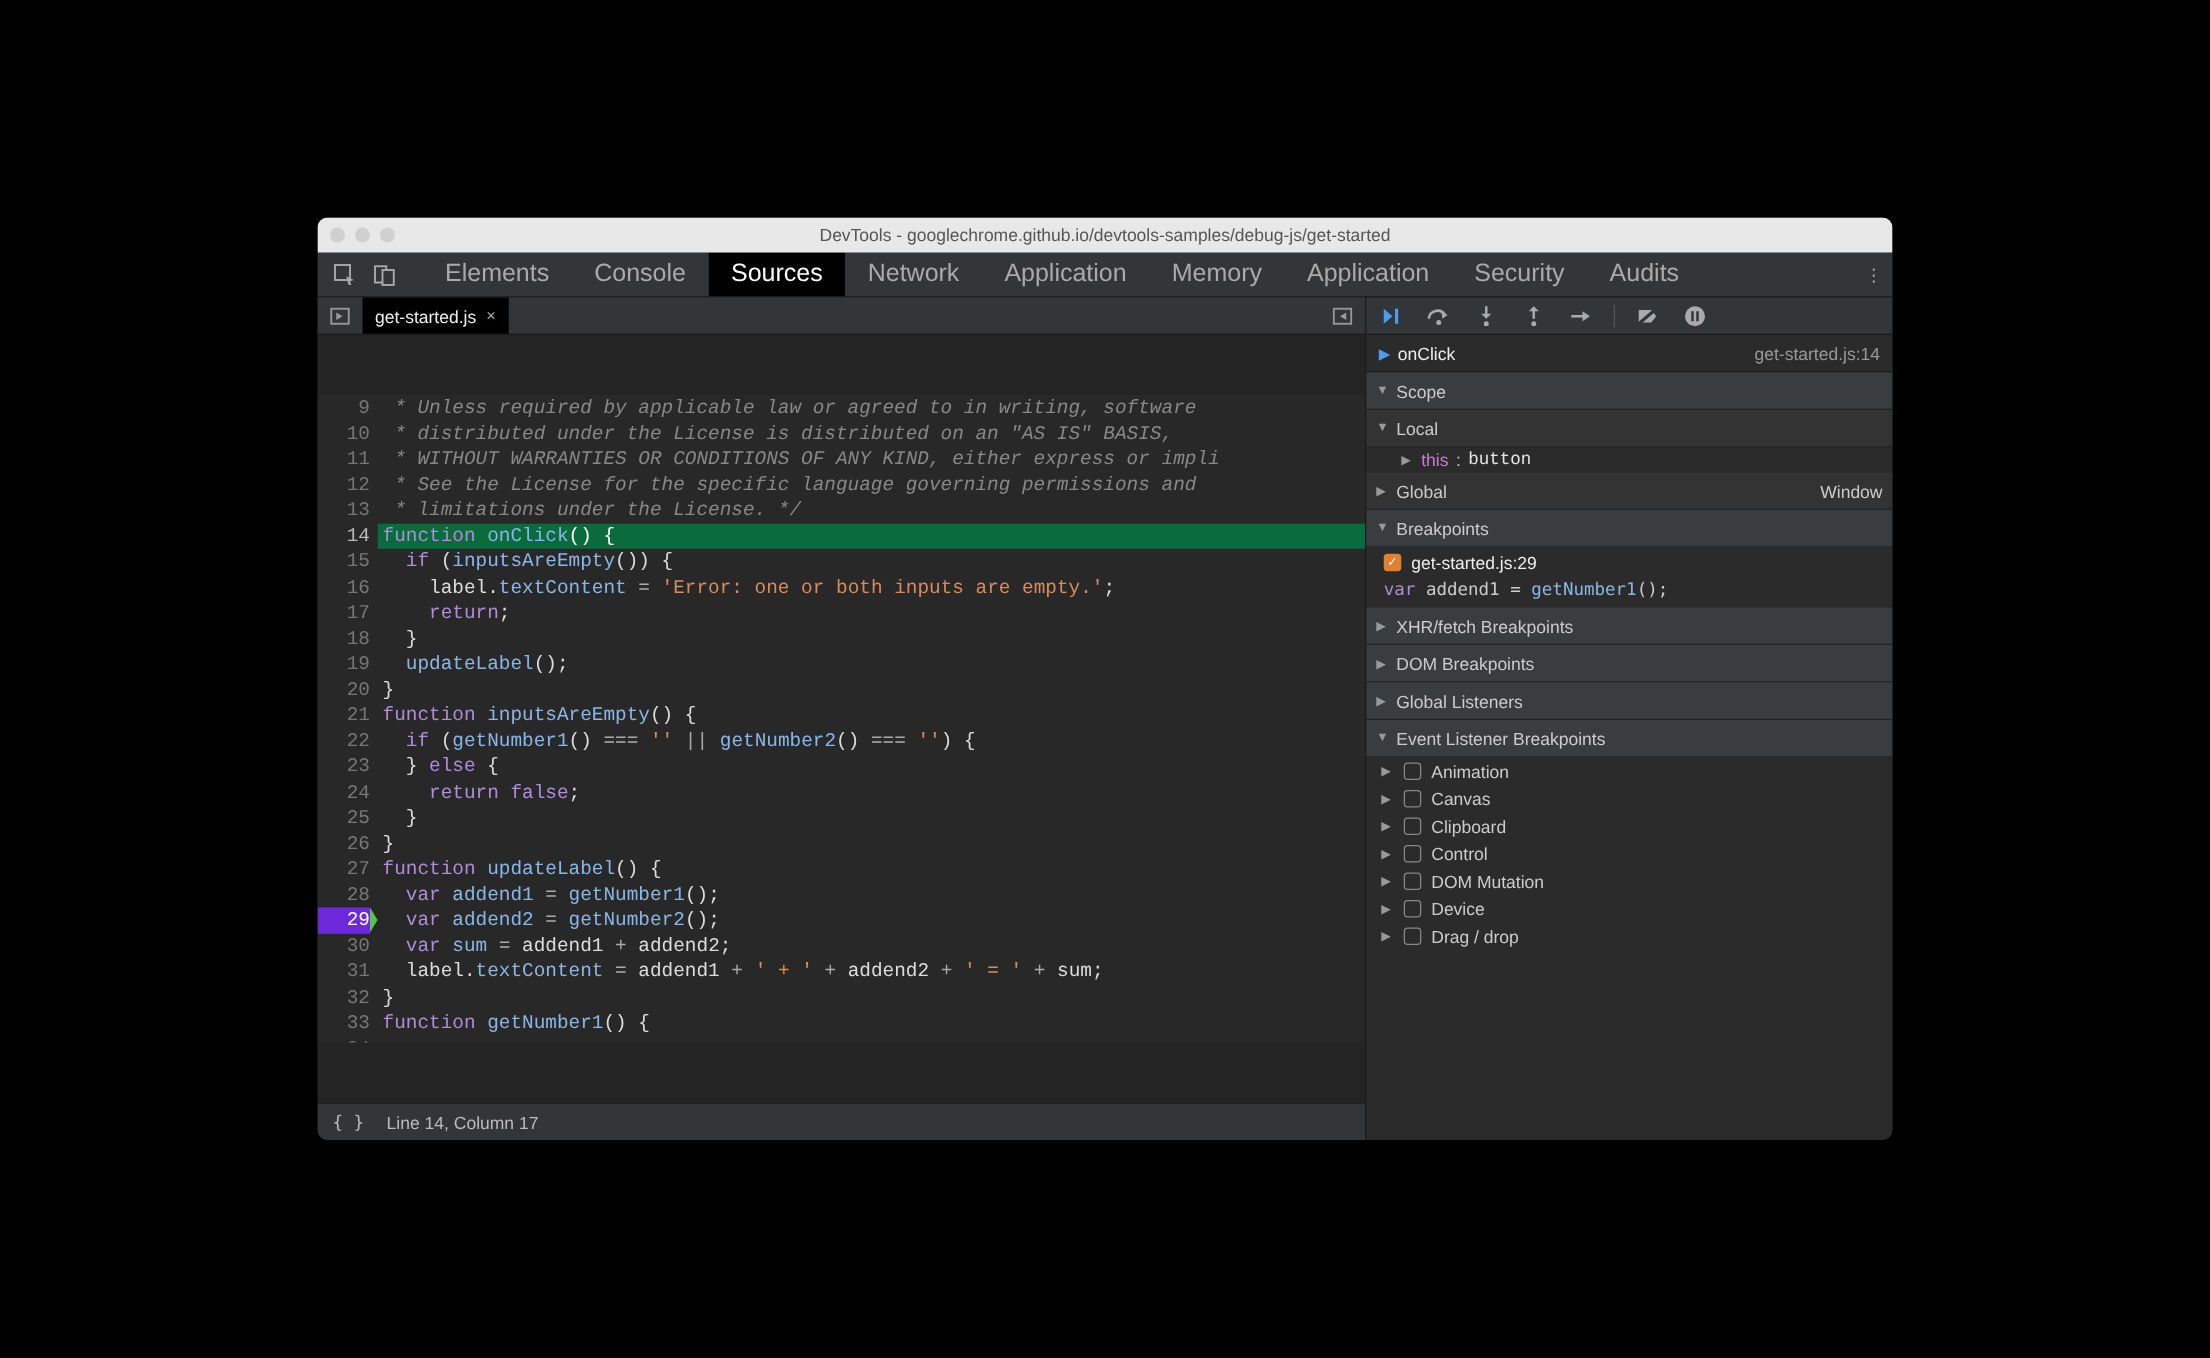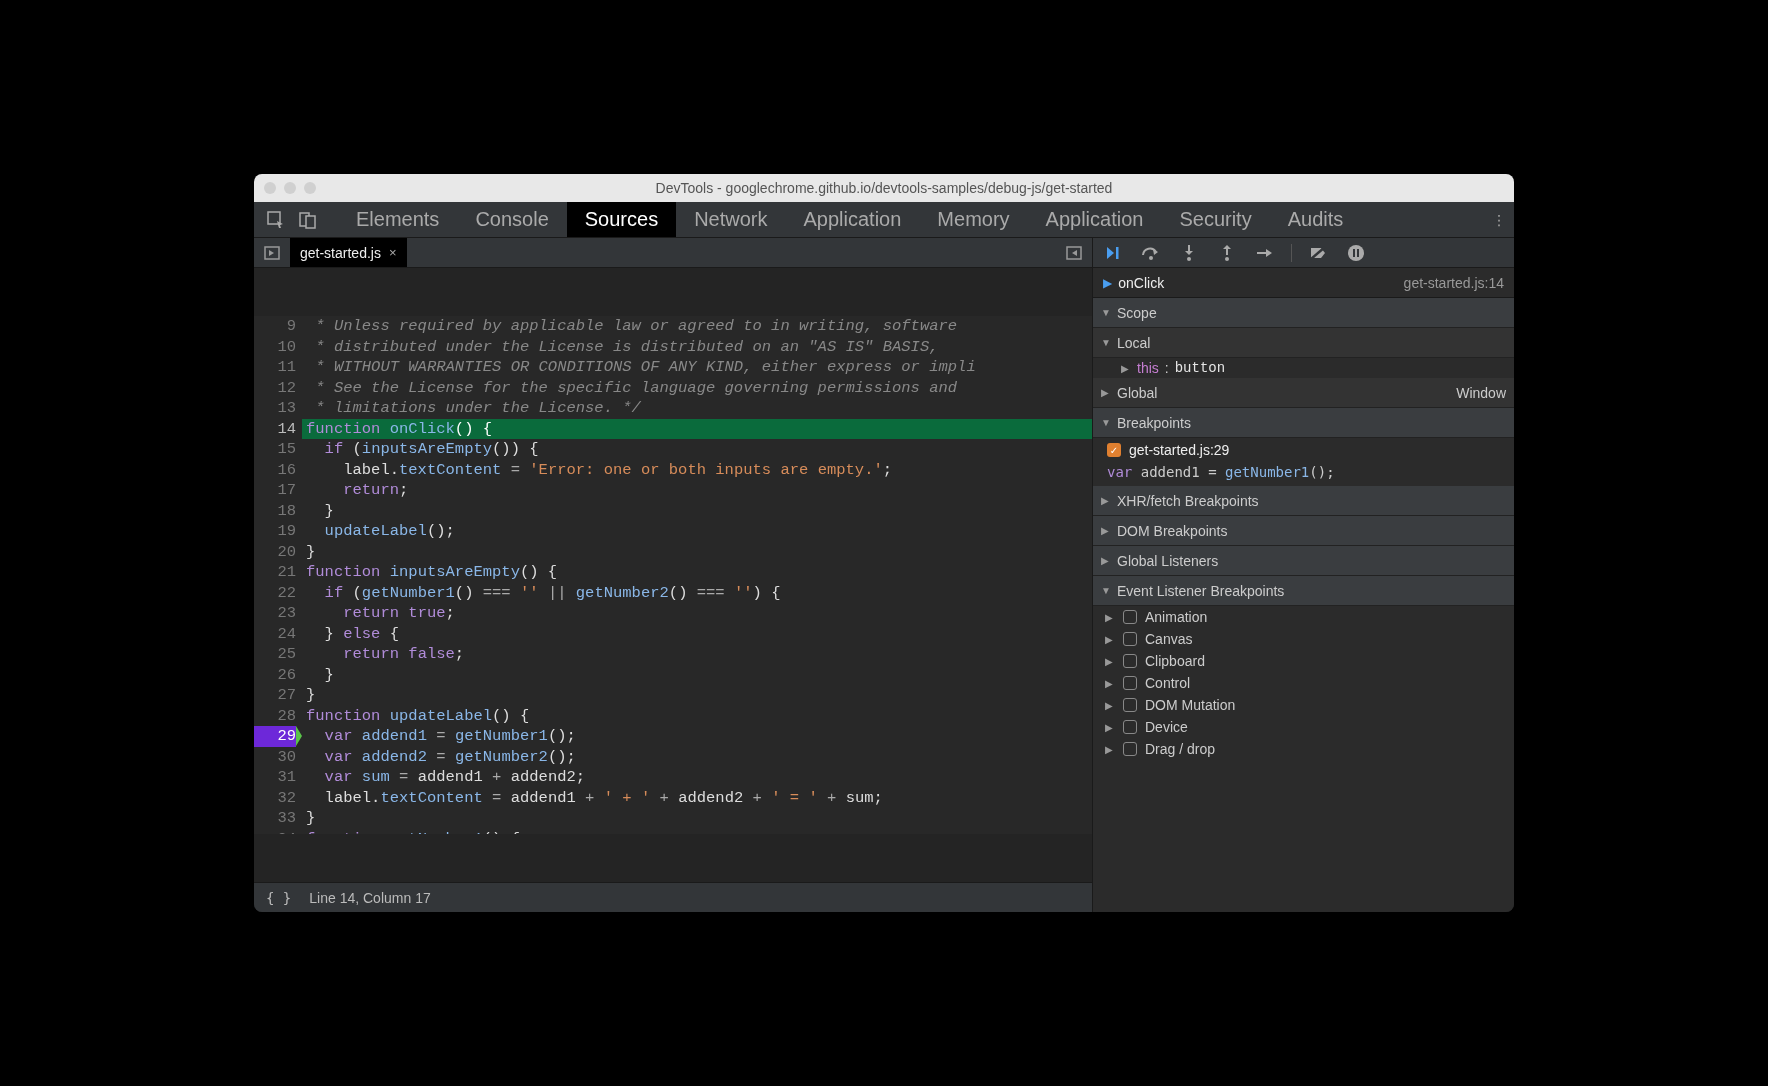--- a/index.html
+++ b/index.html
@@ -258,21 +258,20 @@
             <div class="line"><span class="comment"> * limitations under the License. */</span></div>
             <div class="line execline"><span class="kw">function</span> <span class="fn">onClick</span>() {</div>
             <div class="line">  <span class="kw">if</span> (<span class="fn">inputsAreEmpty</span>()) {</div>
             <div class="line">    label.<span class="prop">textContent</span> <span class="op">=</span> <span class="str">'Error: one or both inputs are empty.'</span>;</div>
             <div class="line">    <span class="kw">return</span>;</div>
             <div class="line">  }</div>
             <div class="line">  <span class="fn">updateLabel</span>();</div>
             <div class="line">}</div>
             <div class="line"><span class="kw">function</span> <span class="fn">inputsAreEmpty</span>() {</div>
             <div class="line">  <span class="kw">if</span> (<span class="fn">getNumber1</span>() <span class="op">===</span> <span class="str">''</span> <span class="op">||</span> <span class="fn">getNumber2</span>() <span class="op">===</span> <span class="str">''</span>) {</div>
-            <div class="line">    <span class="kw">return</span> <span class="bool">true</span>;</div>
             <div class="line">  } <span class="kw">else</span> {</div>
             <div class="line">    <span class="kw">return</span> <span class="bool">false</span>;</div>
             <div class="line">  }</div>
             <div class="line">}</div>
             <div class="line"><span class="kw">function</span> <span class="fn">updateLabel</span>() {</div>
             <div class="line">  <span class="kw">var</span> <span class="var">addend1</span> <span class="op">=</span> <span class="fn">getNumber1</span>();</div>
             <div class="line">  <span class="kw">var</span> <span class="var">addend2</span> <span class="op">=</span> <span class="fn">getNumber2</span>();</div>
             <div class="line">  <span class="kw">var</span> <span class="var">sum</span> <span class="op">=</span> addend1 <span class="op">+</span> addend2;</div>
             <div class="line">  label.<span class="prop">textContent</span> <span class="op">=</span> addend1 <span class="op">+</span> <span class="str">' + '</span> <span class="op">+</span> addend2 <span class="op">+</span> <span class="str">' = '</span> <span class="op">+</span> sum;</div>
             <div class="line">}</div>

